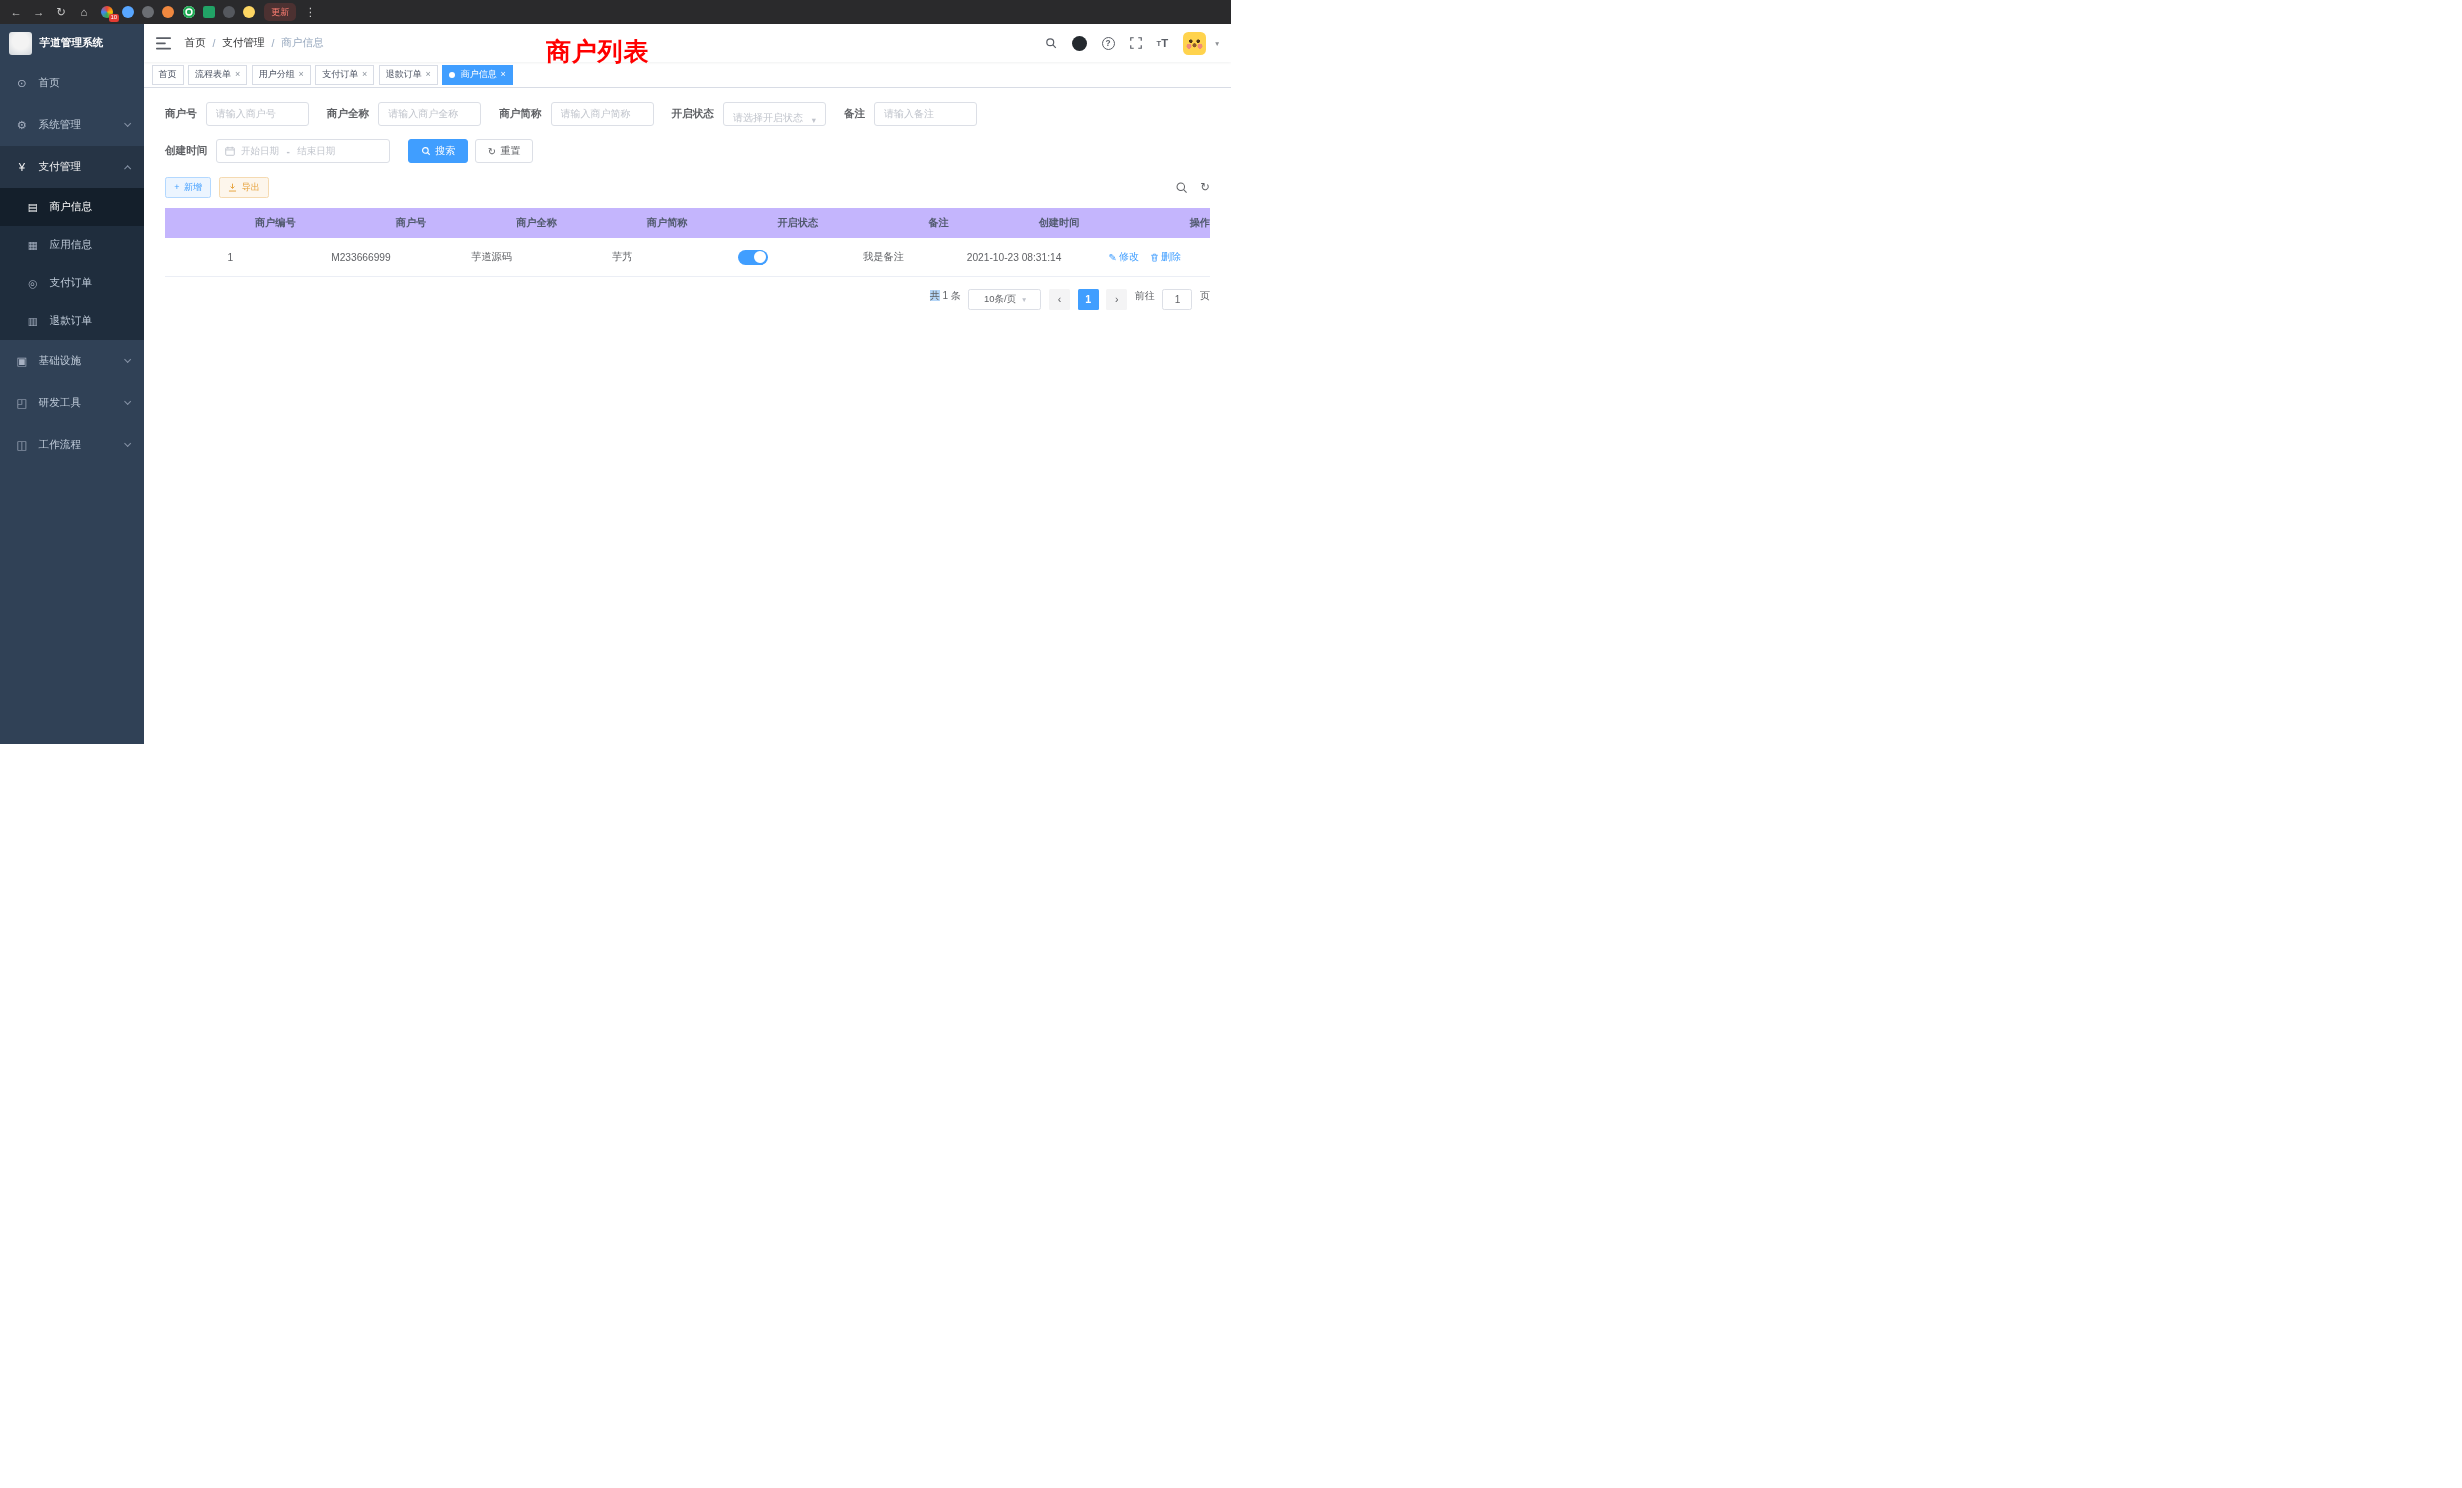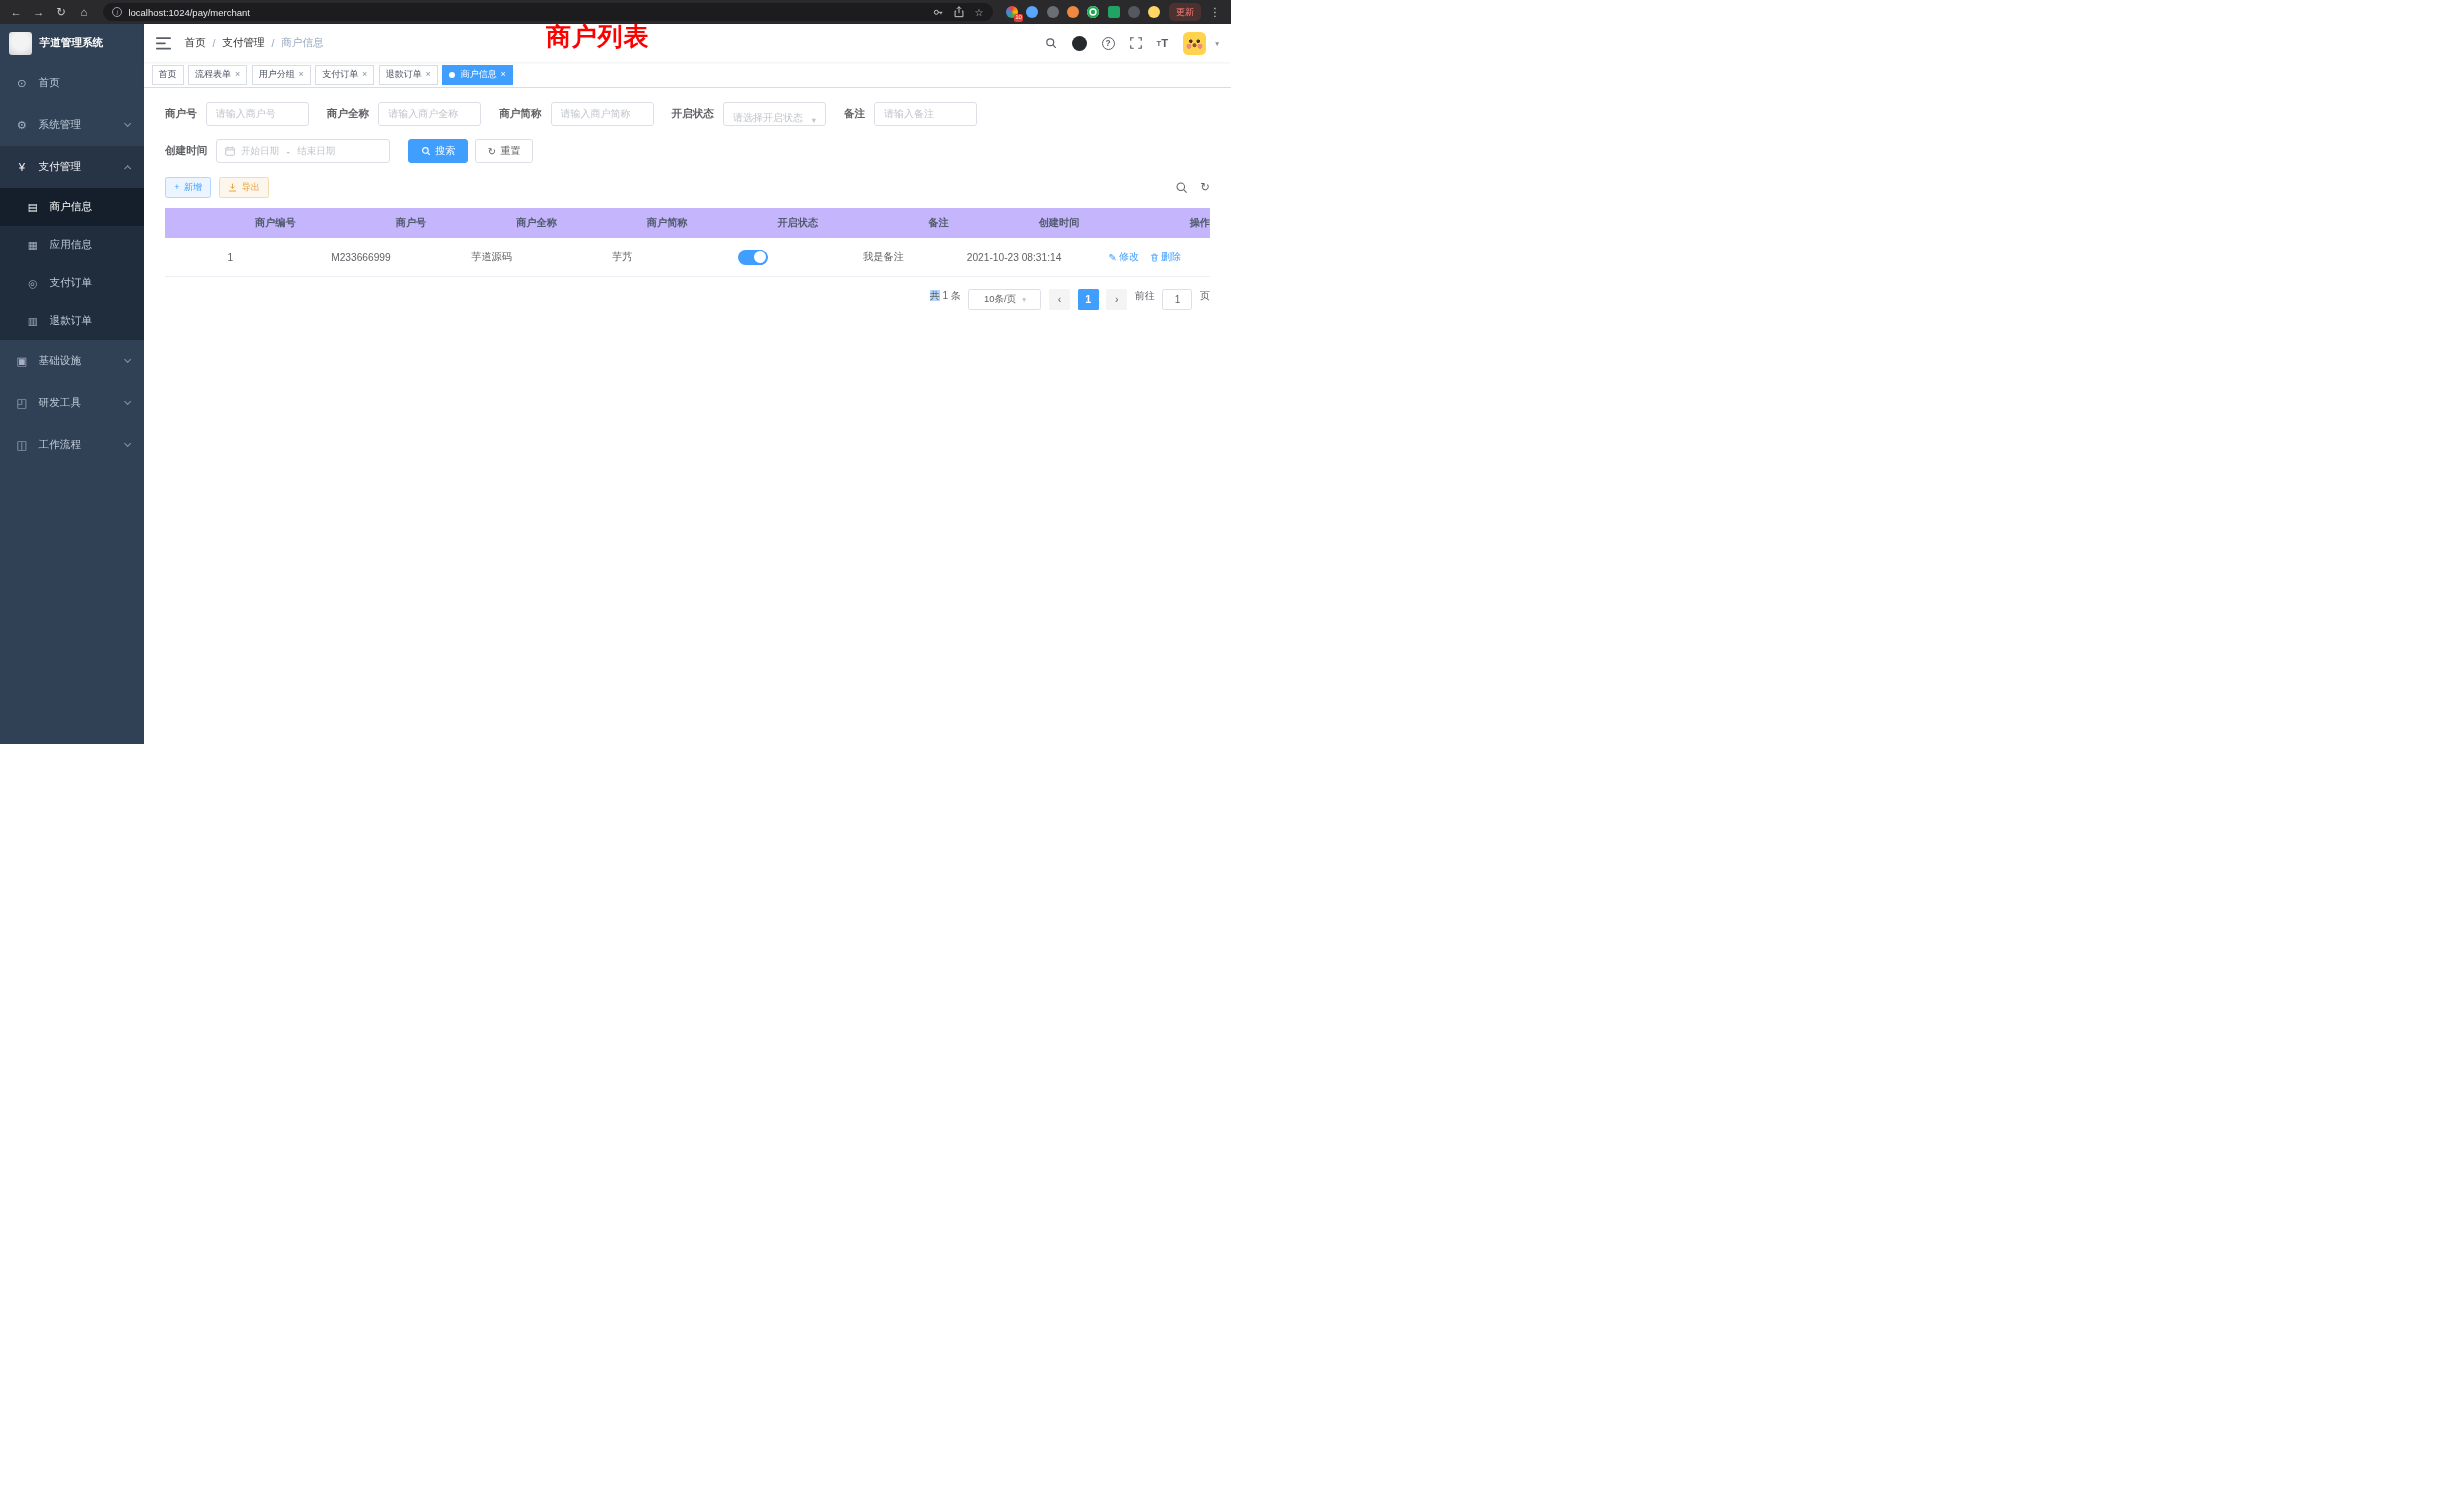--- a/index.html
+++ b/index.html
@@ -111,48 +111,30 @@
   .link{color:#409eff;font-size:10px;cursor:pointer;display:inline-flex;align-items:center;gap:2.3px;white-space:nowrap}
 
   .pagination{display:flex;align-items:flex-start;justify-content:flex-end;gap:7.6px;margin-top:12px;font-size:10px;color:#606266}
   .total .hl{background:#b5d6f8}
   .psize{width:73px;height:21px;border:0.8px solid #dcdfe6;border-radius:2.3px;display:flex;align-items:center;justify-content:center;gap:6px;font-size:9.5px;cursor:pointer;color:#606266}
   .psize .caret{color:#c0c4cc;font-size:7.6px}
   .pg-btn{min-width:21px;height:21px;border-radius:1.5px;background:#f4f4f5;color:#606266;display:inline-flex;align-items:center;justify-content:center;cursor:pointer;font-size:10.6px}
   .pg-btn.current{background:#409eff;color:#fff;font-weight:700}
   .goto-input{width:30px;height:21px;border:0.8px solid #dcdfe6;border-radius:2.3px;text-align:center;font-size:10px;color:#606266}
 
-  .annotation{position:absolute;left:546px;top:20px;font-size:25px;font-weight:700;color:#ff0000;z-index:30;letter-spacing:0.8px;pointer-events:none}
+  .annotation{position:absolute;left:546px;top:35px;font-size:25px;font-weight:700;color:#ff0000;z-index:30;letter-spacing:0.8px;pointer-events:none}
 </style>
 </head>
 <body>
 
 <div class="chrome">
   <span class="nav-ic">←</span>
   <span class="nav-ic">→</span>
   <span class="nav-ic">↻</span>
   <span class="nav-ic">⌂</span>
-  <div class="urlbar">
-    <span class="info-ic">i</span>
-    <span class="url-text">localhost:1024/pay/merchant</span>
-    <span class="spacer"></span>
-    <span class="tail-ic">
-      <svg width="10.6" height="10.6" viewBox="0 0 16 16">
-          <circle cx="5" cy="8" r="3" fill="none" stroke="#c9c9c9" stroke-width="1.5"></circle>
-          <path d="M8 8h6M12 8v3" stroke="#c9c9c9" stroke-width="1.5" fill="none"></path>
-        </svg>
-    </span>
-    <span class="tail-ic">
-      <svg width="10" height="11.4" viewBox="0 0 14 16">
-          <path d="M7 1v9M4 4l3-3 3 3" stroke="#c9c9c9" fill="none" stroke-width="1.4"></path>
-          <path d="M3 7H1.5v8h11V7H11" stroke="#c9c9c9" fill="none" stroke-width="1.4"></path>
-        </svg>
-    </span>
-    <span class="tail-ic">☆</span>
-  </div>
   <div class="exts">
     <span class="ext e1">
         <span class="badge">10</span>
       </span>
     <span class="ext e2"></span>
     <span class="ext e3"></span>
     <span class="ext e4"></span>
     <span class="ext e5"></span>
     <span class="ext sq e6"></span>
     <span class="ext e7"></span>

